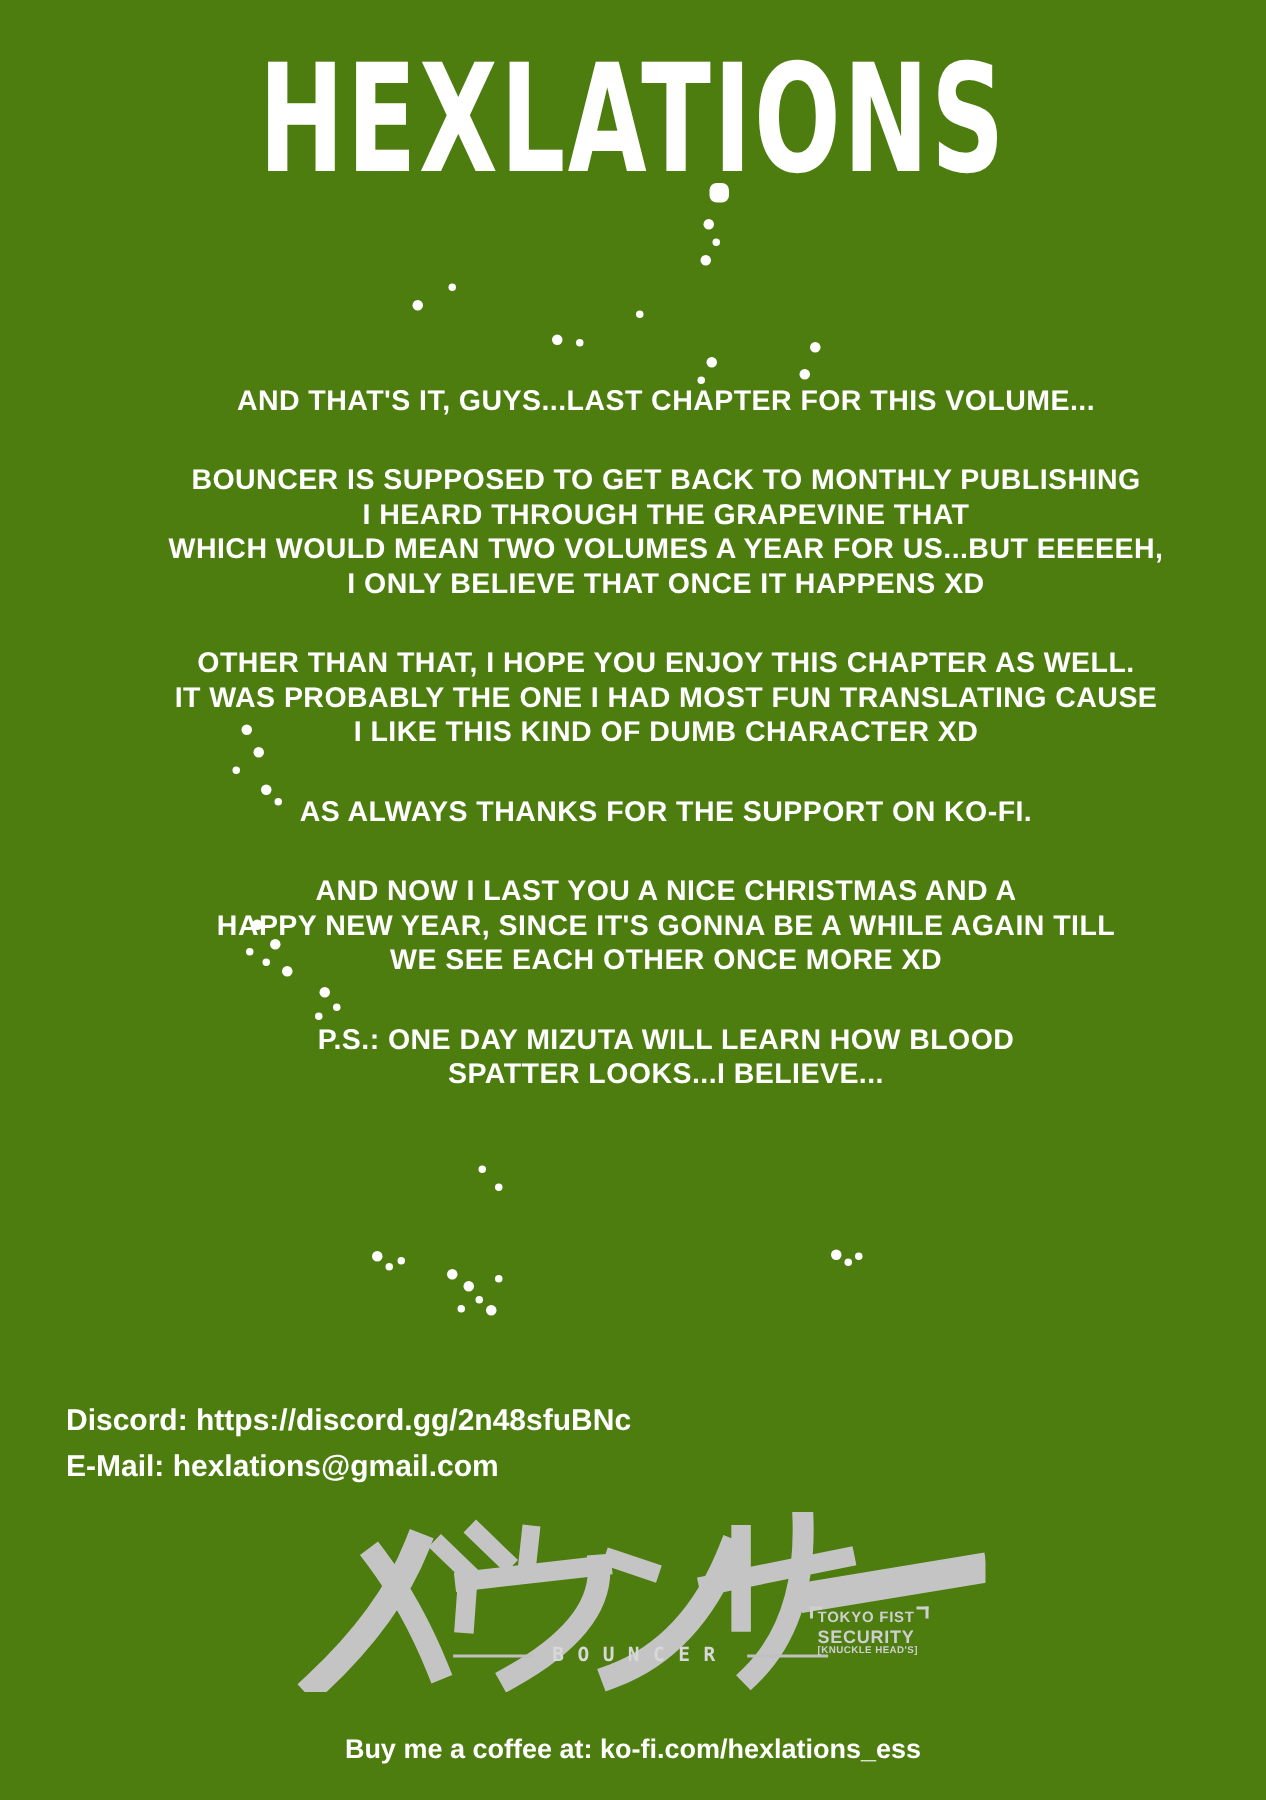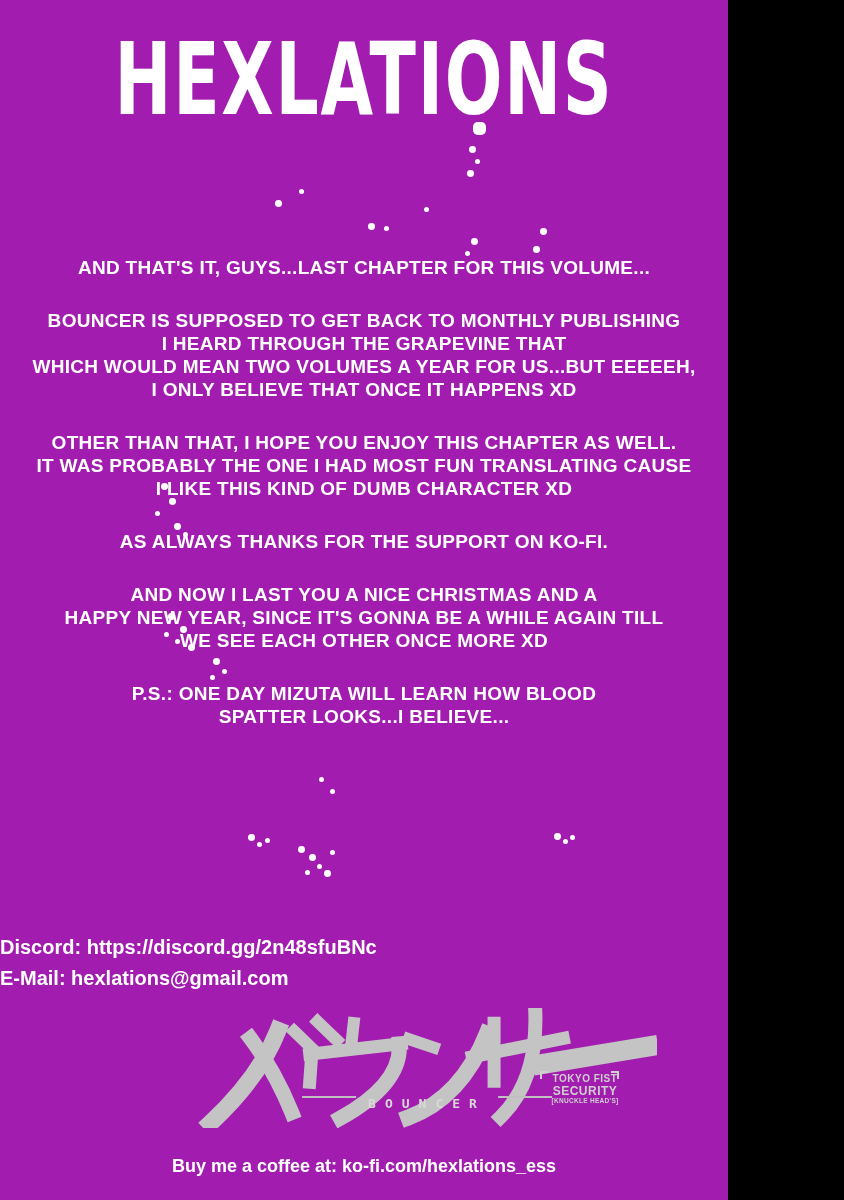--- a/index.html
+++ b/index.html
@@ -1,60 +1,60 @@
 <!DOCTYPE html>
 <html><head>
 <meta charset="utf-8">
 <style>
   html,body{margin:0;padding:0;background:#000;}
   .page{
     position:relative;
-    width:728px;height:1200px;
-    background:#a21caf;
+    width:844px;height:1200px;
+    background:#4d7c0f;
     overflow:hidden;
     font-family:"Liberation Sans", sans-serif;
     color:#ffffff;
   }
   
   .title{
     position:absolute;top:28px;left:0;width:100%;height:104px;
     margin:0;line-height:104px;text-align:center;
     font-family:"DejaVu Sans", sans-serif;
     font-weight:bold;font-size:80px;letter-spacing:2px;
     transform:scale(0.85,1.25);
     color:#ffffff;white-space:nowrap;
   }
   
   .notes{
     position:absolute;top:256px;left:0;width:100%;
     text-align:center;
     font-weight:bold;font-size:19px;line-height:23px;letter-spacing:0.3px;
   }
   .para{margin:0 0 30px 0;}
-  .line{white-space:nowrap;}
+  .line{white-space:nowrap;padding-left:44px;}
   
   .contact{
     position:absolute;top:932px;left:0;width:100%;
     text-align:left;font-weight:bold;font-size:20px;line-height:31px;
   }
   
   .logo{position:absolute;top:1008px;left:197px;width:460px;height:120px;}
   .logo svg{position:absolute;top:0;left:0;}
   .romaji-row{
     position:absolute;top:88px;left:50%;transform:translateX(-50%);
-    display:flex;gap:12px;white-space:nowrap;
+    display:flex;align-items:center;gap:12px;white-space:nowrap;
   }
   .romaji{
     font-weight:bold;font-size:13px;letter-spacing:9px;color:#d8d8d8;
     font-family:"DejaVu Sans Mono", monospace;
   }
   .rule{display:inline-block;width:54px;height:2px;background:#c0c0c0;}
   .tagbox{
     position:absolute;top:66px;left:348px;width:80px;
-    color:#cfcfcf;font-weight:bold;text-align:center;line-height:1.05;
+    color:#cfcfcf;font-weight:bold;text-align:left;line-height:1.05;
     font-family:"Liberation Sans", sans-serif;
   }
   .tagbox::before{content:"";position:absolute;top:-3px;left:-5px;width:6px;height:6px;
     border-top:2px solid #cfcfcf;border-left:2px solid #cfcfcf;}
   .tagbox::after{content:"";position:absolute;top:-3px;right:6px;width:6px;height:6px;
     border-top:2px solid #cfcfcf;border-right:2px solid #cfcfcf;}
   .tag-l1{font-size:10px;letter-spacing:0.5px;}
   .tag-l2{font-size:12px;letter-spacing:0.5px;}
   .tag-l3{font-size:6.5px;letter-spacing:0.3px;margin-top:1px;}
   

